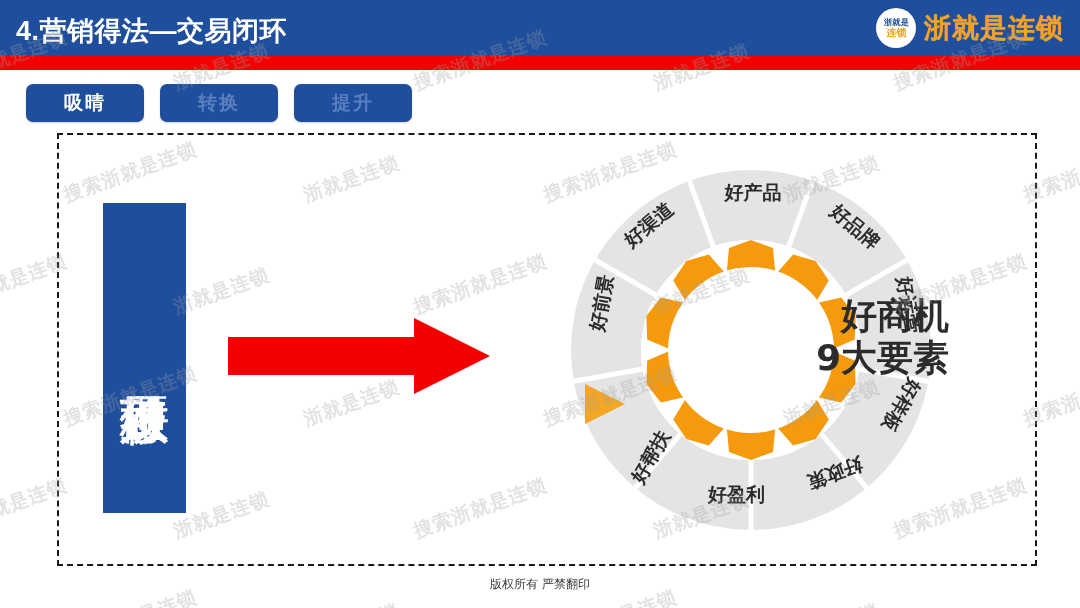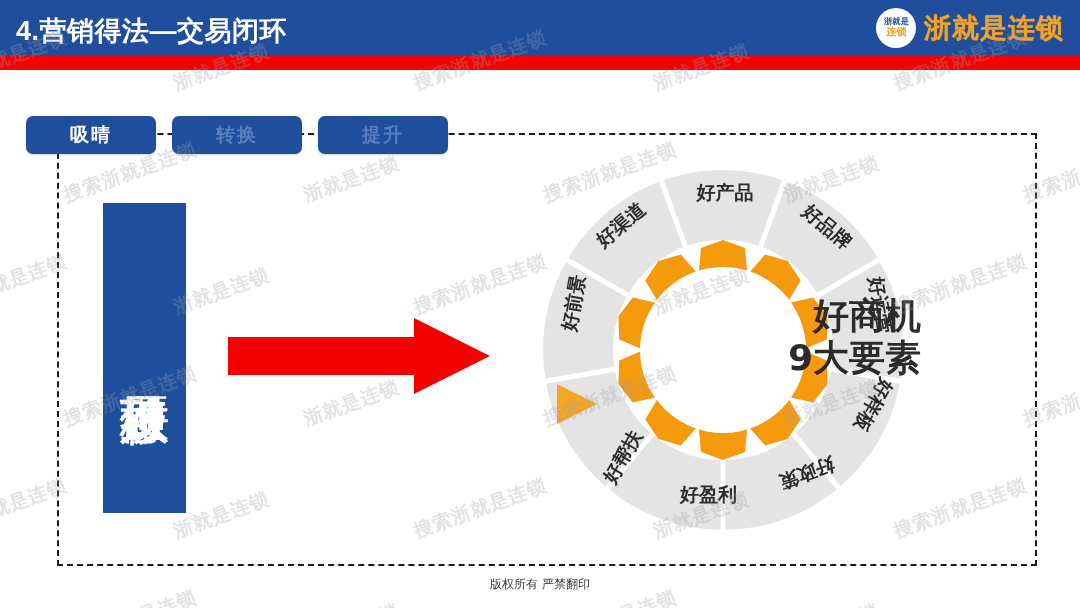--- a/index.html
+++ b/index.html
@@ -40,46 +40,45 @@
     color:#ffffff;font-size:27px;font-weight:700;letter-spacing:.5px;
     white-space:nowrap;
   }
   .logo-wrap{
     position:absolute;right:16px;top:5px;height:46px;display:flex;align-items:center;gap:8px;
   }
   .logo-badge{
     width:40px;height:40px;border-radius:50%;
     background:#ffffff;
     display:flex;align-items:center;justify-content:center;
-    position:relative;overflow:hidden;font-family:Liberation Mono, monospace;
+    position:relative;overflow:hidden;
   }
   .logo-badge .lb-in{
     font-size:9px;line-height:9px;color:#1f4e9c;font-weight:700;
     text-align:center;transform:scale(.92);
   }
   .logo-badge .lb-in span{display:block;}
   .logo-badge .lb-in .r2{color:#e6a117;font-size:11px;line-height:12px;}
   .logo-text{
     color:#f0a22a;font-size:27px;font-weight:700;letter-spacing:1px;
     text-shadow:0 0 1px #f0a22a;
   }
   .redbar{
     position:absolute;left:0;top:56px;width:1080px;height:14px;background:#f50000;z-index:20;
   }
 
   
   .tabs{
     position:absolute;left:26px;top:84px;display:flex;gap:16px;z-index:30;
   }
   .tab{
-    width:130px;height:38px;border-radius:7px;background:#1f4e9c;
+    width:118px;height:38px;border-radius:7px;background:#1f4e9c;
     display:flex;align-items:center;justify-content:center;
     font-size:19px;font-weight:700;letter-spacing:2px;
     box-shadow:0 1px 2px rgba(0,0,0,.18);
-    margin-top:32px;
   }
   .tab.active{color:#ffffff;}
   .tab.dim{color:#5a7fc0;}
 
   
   .frame{
     position:absolute;left:57px;top:133px;width:980px;height:433px;
     border:2px dashed #1a1a1a;z-index:10;box-sizing:border-box;
   }
 
@@ -96,21 +95,21 @@
     font-family:"DejaVu Sans","Liberation Sans",sans-serif;
   }
 
   
   .arrow{
     position:absolute;left:228px;top:318px;width:262px;height:76px;z-index:25;
   }
 
   
   .donut{
-    position:absolute;left:525px;top:152px;width:396px;height:396px;z-index:25;
+    position:absolute;left:553px;top:152px;width:396px;height:396px;z-index:25;
   }
   .donut svg{display:block;}
   .ring-label{
     position:absolute;z-index:26;
     font-size:19px;font-weight:700;color:#2b2b2b;
     white-space:nowrap;
     transform-origin:center center;
     font-family:"DejaVu Sans","Liberation Sans",sans-serif;
   }
   .center-text{

